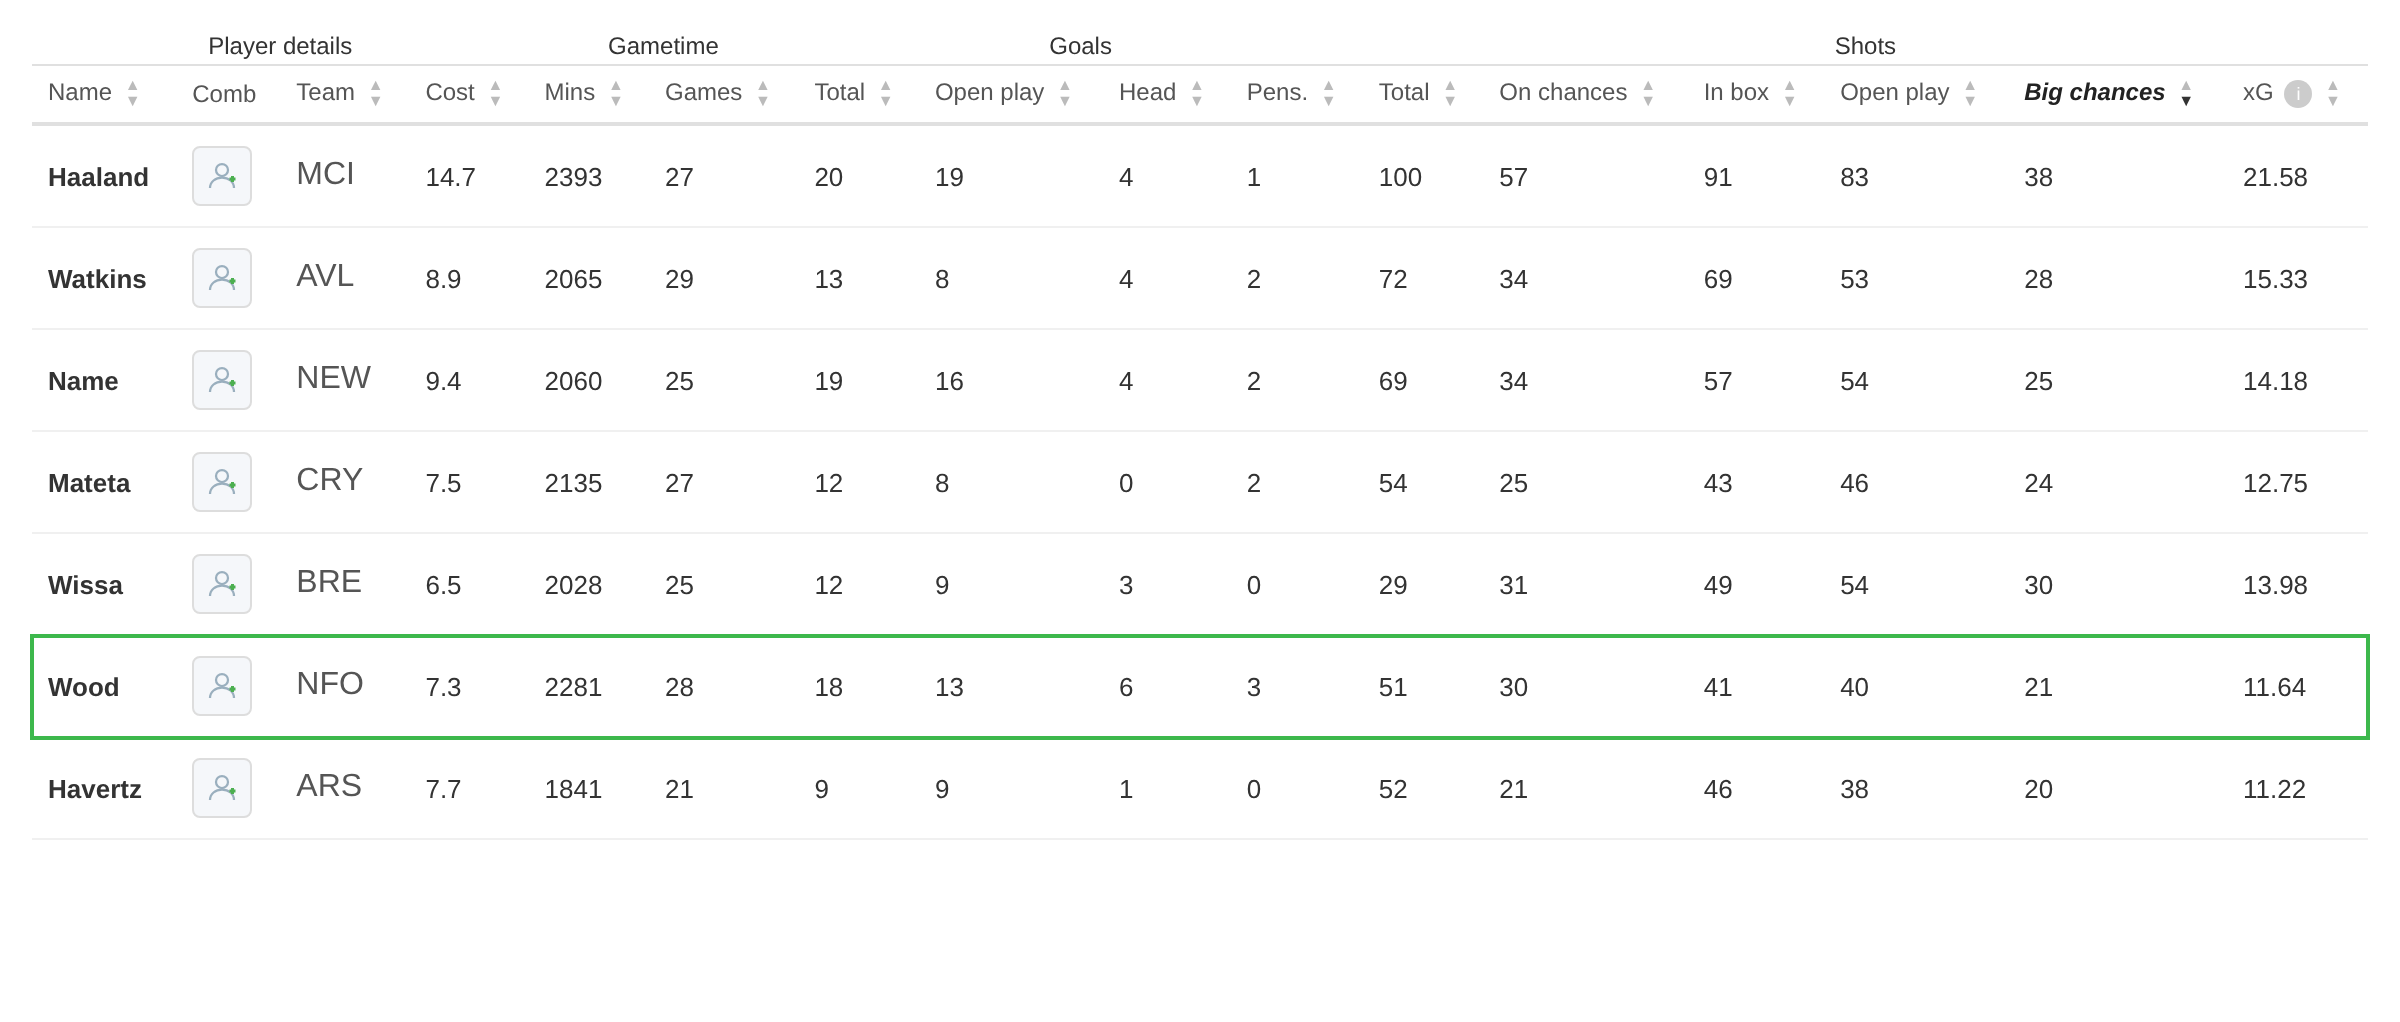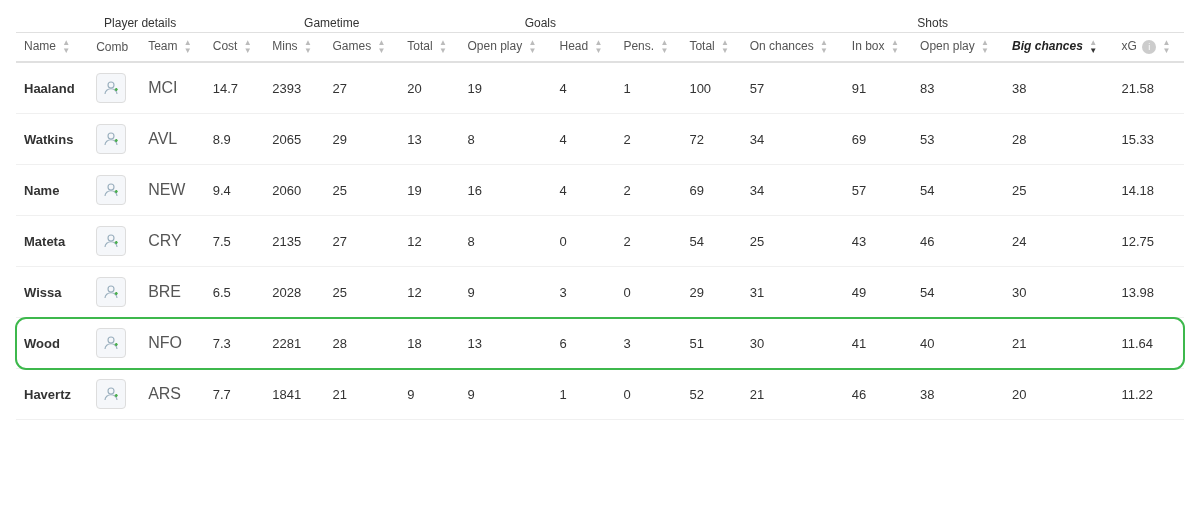--- a/index.html
+++ b/index.html
@@ -42,21 +42,21 @@
       white-space: nowrap;
       cursor: pointer;
     }
     
     tbody tr {
       border-bottom: 1px solid #f0f0f0;
     }
     tbody tr.highlighted {
       outline: 2px solid #3db84c;
       outline-offset: -1px;
-      border-radius: 10px;
+      border-radius: 0;
     }
     tbody td {
       padding: 10px 8px;
       font-size: 13px;
       color: #333;
       vertical-align: middle;
     }
     .player-name {
       font-weight: 600;
       font-size: 13px;

